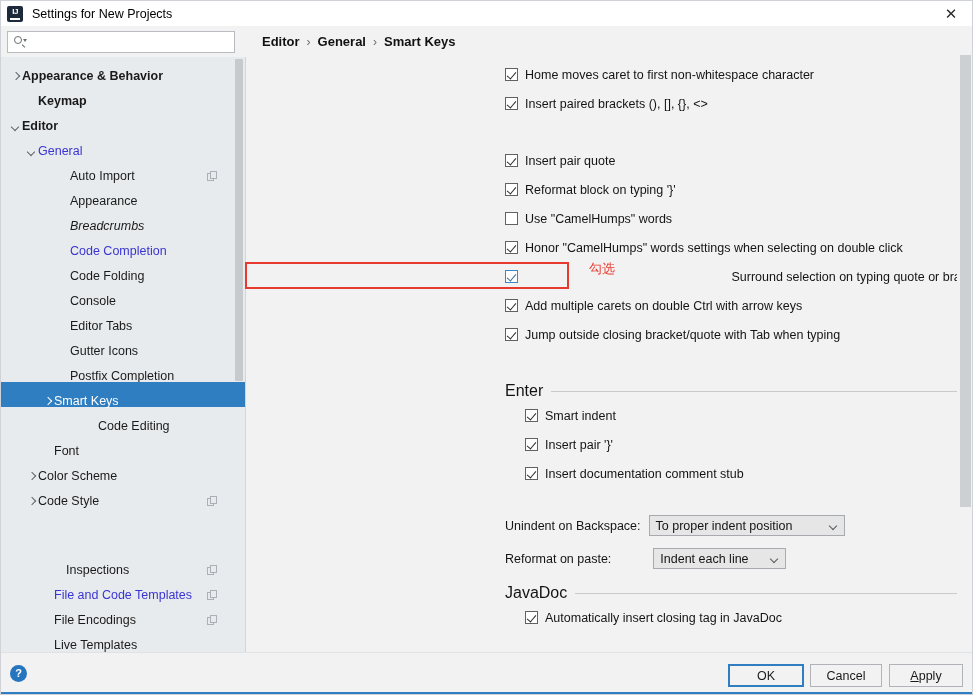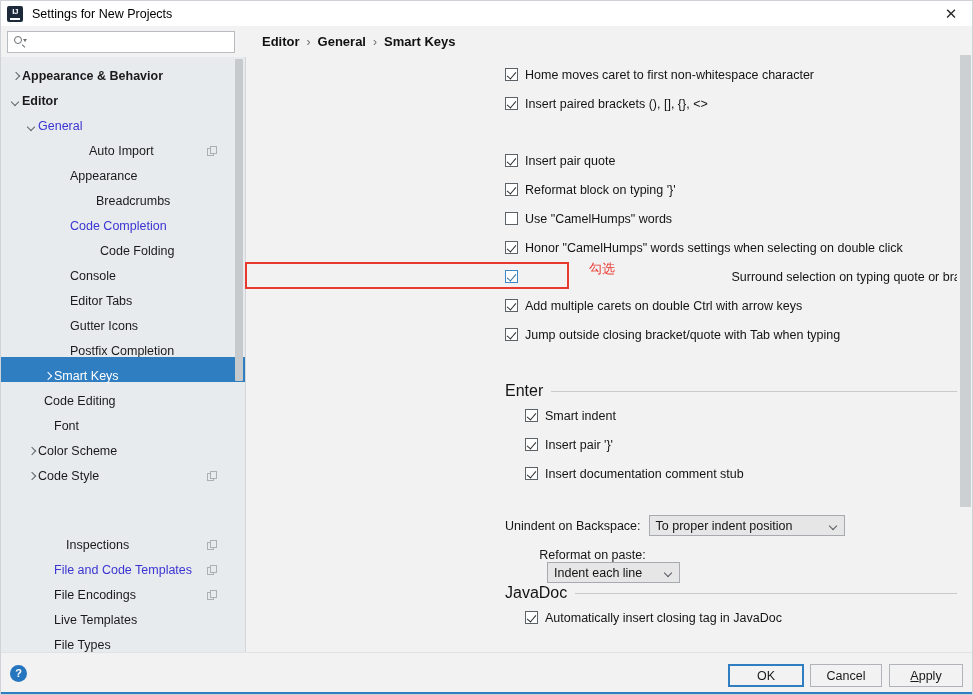--- a/index.html
+++ b/index.html
@@ -452,49 +452,53 @@
     </div>
     <input type="text" placeholder="" style="">
   </div>
 
   <div class="sidebar">
     <div class="tree" id="tree">
         <div class="tree-row bold" style="padding-left: 10px;">
           <span class="arrow right"></span>
           <span class="label">Appearance &amp; Behavior</span>
         </div>
+        <div class="tree-row bold" style="padding-left: 26px;">
+          <span class="arrow"></span>
+          <span class="label">Keymap</span>
+        </div>
         <div class="tree-row bold" style="padding-left: 10px;">
           <span class="arrow down"></span>
           <span class="label">Editor</span>
         </div>
         <div class="tree-row link" style="padding-left: 26px;">
           <span class="arrow down"></span>
           <span class="label">General</span>
         </div>
-        <div class="tree-row" style="padding-left: 58px; gap: 19px;">
+        <div class="tree-row" style="padding-left: 58px;">
           <span class="arrow"></span>
           <span class="label">Auto Import</span>
           <span class="copy-icon">
             <span class="b1"></span>
             <span class="b2"></span>
           </span>
         </div>
         <div class="tree-row" style="padding-left: 58px;">
           <span class="arrow"></span>
           <span class="label">Appearance</span>
         </div>
-        <div class="tree-row" style="padding-left: 84px;">
+        <div class="tree-row" style="padding-left: 58px; font-style: italic;">
           <span class="arrow"></span>
           <span class="label">Breadcrumbs</span>
         </div>
         <div class="tree-row link" style="padding-left: 58px;">
           <span class="arrow"></span>
           <span class="label">Code Completion</span>
         </div>
-        <div class="tree-row" style="padding-left: 88px;">
+        <div class="tree-row" style="padding-left: 58px;">
           <span class="arrow"></span>
           <span class="label">Code Folding</span>
         </div>
         <div class="tree-row" style="padding-left: 58px;">
           <span class="arrow"></span>
           <span class="label">Console</span>
         </div>
         <div class="tree-row" style="padding-left: 58px;">
           <span class="arrow"></span>
           <span class="label">Editor Tabs</span>
@@ -504,21 +508,21 @@
           <span class="label">Gutter Icons</span>
         </div>
         <div class="tree-row" style="padding-left: 58px;">
           <span class="arrow"></span>
           <span class="label">Postfix Completion</span>
         </div>
         <div class="tree-row selected" style="padding-left: 42px;">
           <span class="arrow right"></span>
           <span class="label">Smart Keys</span>
         </div>
-        <div class="tree-row" style="padding-left: 32px;">
+        <div class="tree-row" style="padding-left: 42px; gap: 44px;">
           <span class="arrow"></span>
           <span class="label">Code Editing</span>
         </div>
         <div class="tree-row" style="padding-left: 42px;">
           <span class="arrow"></span>
           <span class="label">Font</span>
         </div>
         <div class="tree-row" style="padding-left: 26px;">
           <span class="arrow right"></span>
           <span class="label">Color Scheme</span>
@@ -640,21 +644,21 @@
         </div>
       </div>
 
     <div class="field-row" id="field-0" style="left:259px; top:489px;">
       <span class="field-label">Unindent on Backspace:</span>
       <span class="select" style="margin-left:8px; width:196px;">
         <span class="sval">To proper indent position</span>
         <span class="chevron"></span>
       </span>
     </div>
-    <div class="field-row" id="field-1" style="left:259px; top:522px;flex-direction:column;">
+    <div class="field-row" id="field-1" style="left:259px; top:522px;">
       <span class="field-label">Reformat on paste:</span>
       <span class="select" style="margin-left:42px; width:133px;">
         <span class="sval">Indent each line</span>
         <span class="chevron"></span>
       </span>
     </div>
 
     <div class="group" style="top:558px;">
       <span class="gname">JavaDoc</span>
       <span class="gline"></span>

